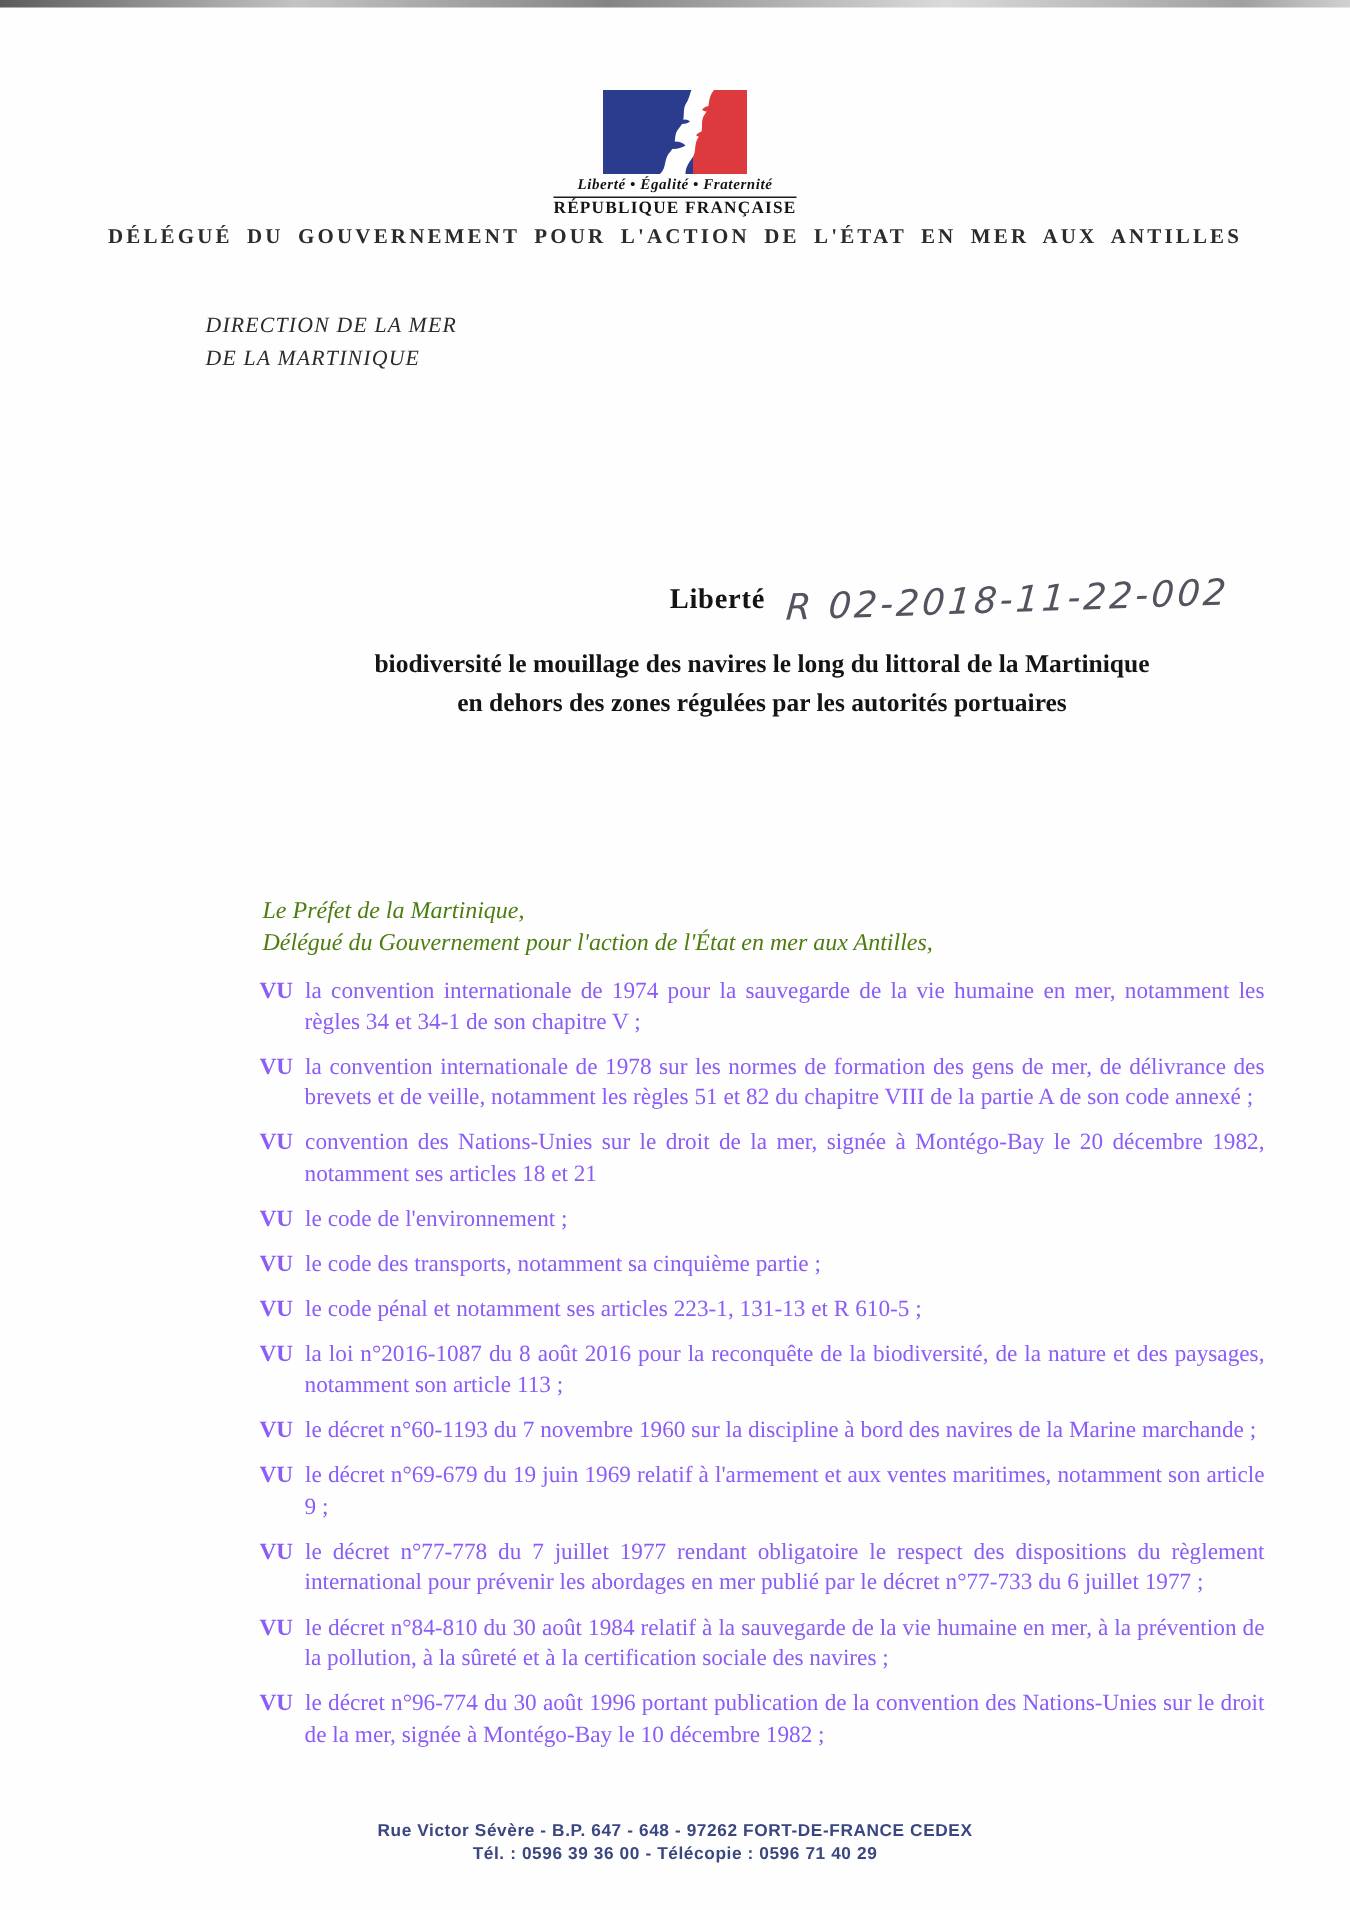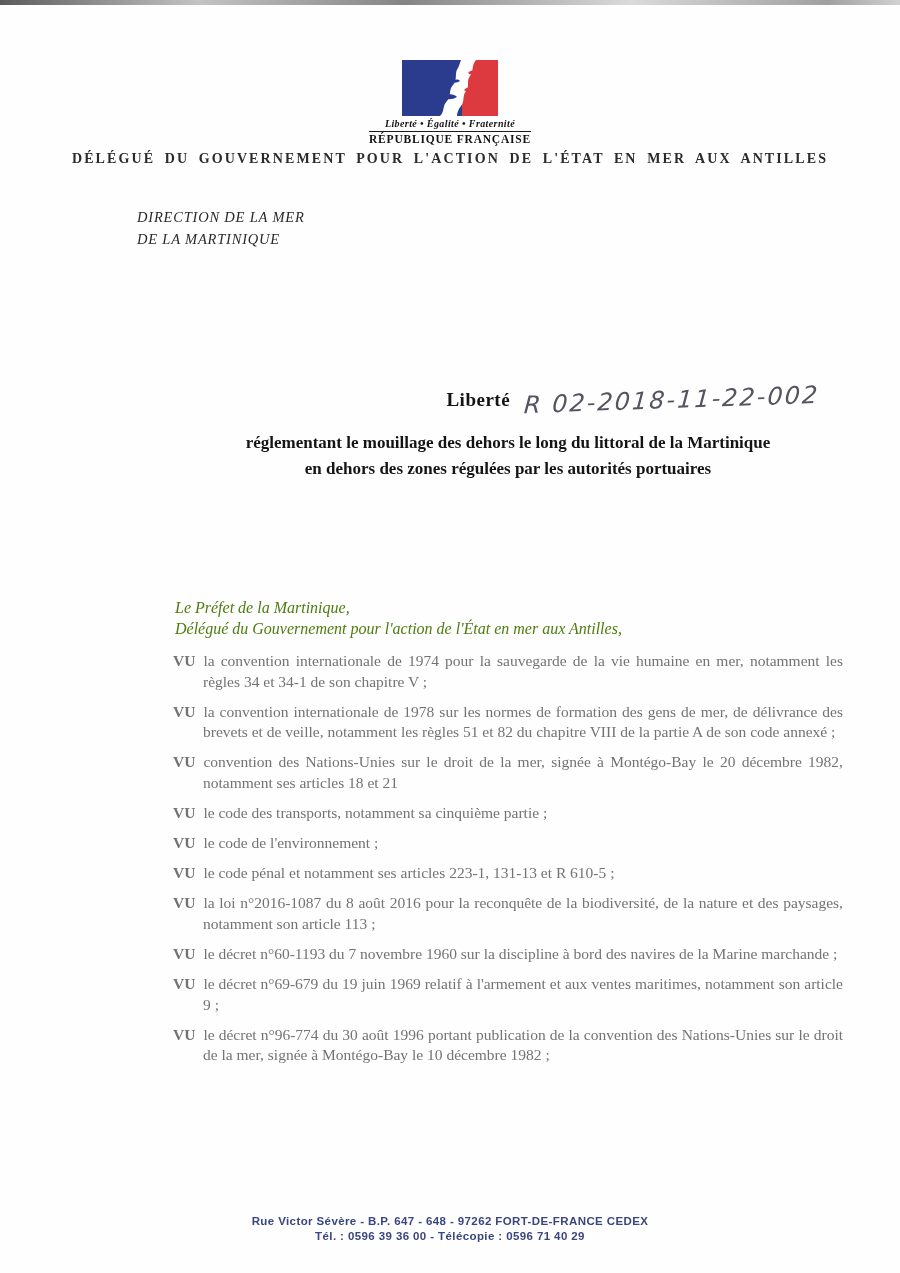--- a/index.html
+++ b/index.html
@@ -102,21 +102,21 @@
 
   
   .vu-list {
     position: absolute; top: 651px; left: 173px; width: 670px;
   }
   .vu-item {
     font-size: 15.5px; line-height: 20.6px;
     text-align: justify;
     padding-left: 30px; text-indent: -30px;
     margin: 0 0 9.5px 0;
-    color: #737373;
+    color: #8b5cf6;
     font-family: Liberation Serif, serif;
   }
   .vu-label { font-weight: bold; margin-right: 8px; }
 
   
   .footer {
     position: absolute; top: 1214px; left: 0; width: 100%;
     text-align: center;
     font-family: "Liberation Sans", "DejaVu Sans", sans-serif;
     font-weight: bold; font-size: 11.5px; line-height: 15px;
@@ -151,50 +151,52 @@
     <div>DIRECTION DE LA MER</div>
     <div>DE LA MARTINIQUE</div>
   </div>
 
   <div class="title-block">
     <div class="arrete-line">
       <span class="arrete-label">Liberté</span>
       <span class="arrete-number">R 02-2018-11-22-002</span>
     </div>
     <div class="subtitle">
-      <div>réglementant le mouillage des dehors le long du littoral de la Martinique</div>
+      <div>biodiversité le mouillage des navires le long du littoral de la Martinique</div>
       <div>en dehors des zones régulées par les autorités portuaires</div>
     </div>
   </div>
 
   <div class="preamble">
     <div>Le Préfet de la Martinique,</div>
     <div>Délégué du Gouvernement pour l'action de l'État en mer aux Antilles,</div>
   </div>
 
   <div class="vu-list">
   <p class="vu-item"><span class="vu-label">VU</span><span>la convention internationale de 1974 pour la sauvegarde de la vie humaine en mer, notamment les règles 34 et 34-1 de son chapitre V ;</span></p>
 
   <p class="vu-item"><span class="vu-label">VU</span><span>la convention internationale de 1978 sur les normes de formation des gens de mer, de délivrance des brevets et de veille, notamment les règles 51 et 82 du chapitre VIII de la partie A de son code annexé ;</span></p>
 
   <p class="vu-item"><span class="vu-label">VU</span><span>convention des Nations-Unies sur le droit de la mer, signée à Montégo-Bay le 20 décembre 1982, notamment ses articles 18 et 21</span></p>
 
+  <p class="vu-item"><span class="vu-label">VU</span><span>le code de l'environnement ;</span></p>
+
   <p class="vu-item"><span class="vu-label">VU</span><span>le code des transports, notamment sa cinquième partie ;</span></p>
 
-  <p class="vu-item"><span class="vu-label">VU</span><span>le code de l'environnement ;</span></p>
-
   <p class="vu-item"><span class="vu-label">VU</span><span>le code pénal et notamment ses articles 223-1, 131-13 et R 610-5 ;</span></p>
 
   <p class="vu-item"><span class="vu-label">VU</span><span>la loi n°2016-1087 du 8 août 2016 pour la reconquête de la biodiversité, de la nature et des paysages, notamment son article 113 ;</span></p>
 
   <p class="vu-item"><span class="vu-label">VU</span><span>le décret n°60-1193 du 7 novembre 1960 sur la discipline à bord des navires de la Marine marchande ;</span></p>
 
   <p class="vu-item"><span class="vu-label">VU</span><span>le décret n°69-679 du 19 juin 1969 relatif à l'armement et aux ventes maritimes, notamment son article 9 ;</span></p>
 
-
+  <p class="vu-item"><span class="vu-label">VU</span><span>le décret n°77-778 du 7 juillet 1977 rendant obligatoire le respect des dispositions du règlement international pour prévenir les abordages en mer publié par le décret n°77-733 du 6 juillet 1977 ;</span></p>
+
+  <p class="vu-item"><span class="vu-label">VU</span><span>le décret n°84-810 du 30 août 1984 relatif à la sauvegarde de la vie humaine en mer, à la prévention de la pollution, à la sûreté et à la certification sociale des navires ;</span></p>
 
   <p class="vu-item"><span class="vu-label">VU</span><span>le décret n°96-774 du 30 août 1996 portant publication de la convention des Nations-Unies sur le droit de la mer, signée à Montégo-Bay le 10 décembre 1982 ;</span></p>
 </div>
 
   <div class="footer">
     <div>Rue Victor Sévère - B.P. 647 - 648 - 97262 FORT-DE-FRANCE CEDEX</div>
     <div>Tél. : 0596 39 36 00 - Télécopie : 0596 71 40 29</div>
   </div>
 </div>
 

